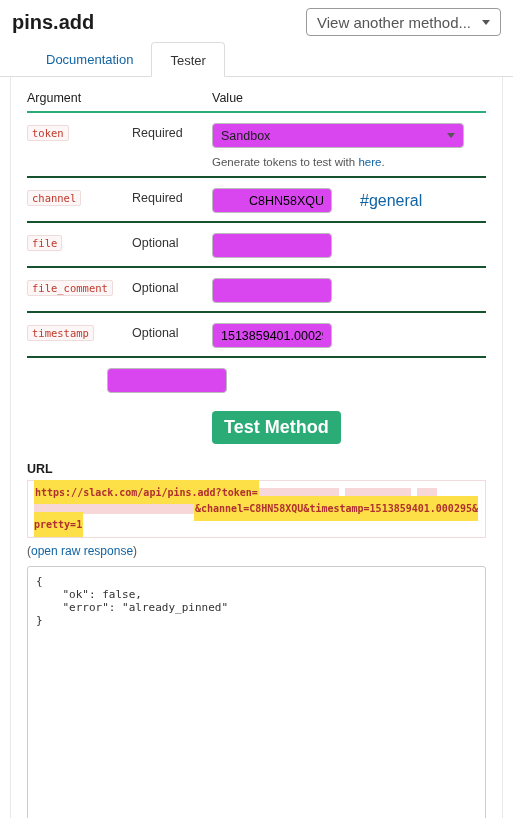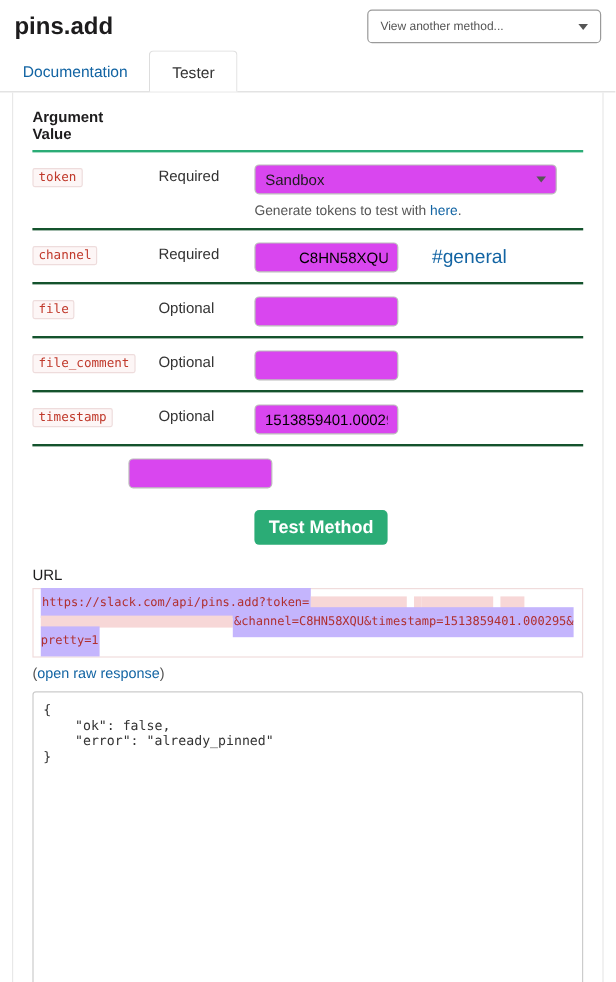--- a/index.html
+++ b/index.html
@@ -24,33 +24,33 @@
   .method-select {
     width: 195px;
     height: 28px;
     border: 1px solid #9a9a9a;
     border-radius: 4px;
     padding: 0 10px;
     display: flex;
     align-items: center;
     justify-content: space-between;
     background: #fff;
-    font-size: 10px;
+    font-size: 15px;
     color: #555;
   }
   .caret-down {
     width: 0; height: 0;
     border-left: 4px solid transparent;
     border-right: 4px solid transparent;
     border-top: 5px solid #555;
   }
   .tabs {
     display: flex;
     border-bottom: 1px solid #ddd;
-    padding: 0 1px;
+    padding: 0 28px;
   }
   .tab {
     padding: 10px 18px 8px;
     font-size: 13px;
     cursor: pointer;
   }
   .tab.inactive { color: #1264a3; }
   .tab.active {
     border: 1px solid #ddd;
     border-bottom: 1px solid #fff;
@@ -62,23 +62,22 @@
   .panel {
     border: 1px solid #e8e8e8;
     margin: 0 10px 12px 10px;
     border-top: none;
     padding: 14px 16px 20px;
   }
   .header-row {
     display: flex;
     padding-bottom: 6px;
     border-bottom: 2px solid #2bac76;
-    font-weight: 700;
+    font-weight: 400;
     font-size: 12.5px;
-    flex-direction: column;
   }
   .col-arg { width: 105px; }
   .col-req { width: 80px; }
   .col-val { flex: 1; }
   .arg-row {
     display: flex;
     align-items: flex-start;
     padding: 10px 0 8px;
     border-bottom: 2px solid #14532d;
   }
@@ -120,39 +119,40 @@
     margin-left: 28px;
   }
   .extra-row .col-arg { font-size: 12.5px; padding-top:3px;}
   .btn-row { padding: 10px 0 0 185px; }
   .test-btn {
     background: #2bac76;
     color: #fff;
     border: none;
     border-radius: 4px;
     padding: 6px 12px;
-    font-size: 15px;
+    font-size: 18px;
     font-weight: 600;
     cursor: pointer;
   }
-  .url-label { font-weight:400; font-size:12.5px; margin:18px 0 4px;}
+  .url-label { font-weight:700; font-size:12.5px; margin:18px 0 4px;}
   .url-block {
     font-family: Menlo, Consolas, monospace;
     font-size: 10px;
     background: #fff;
     border: 1px solid #f0dcdc;
     padding: 4px 6px;
     word-break: break-all;
     line-height: 1.6;
     color: #b03030;
   }
   .url-seg-public {
     color: #b03030;
-    background: #c4b5fd;
+    background: #fde047;
     padding: 7px 1px;
+    font-weight: bold;
   }
   .url-seg-redact {
     display: inline-block;
     background: #f7d7d7;
     height: 10px;
     vertical-align: middle;
   }
   .raw-link { font-size: 12px; color:#555; margin-top:6px; }
   .raw-link a { color:#1264a3; text-decoration:none; }
   .response-box {

